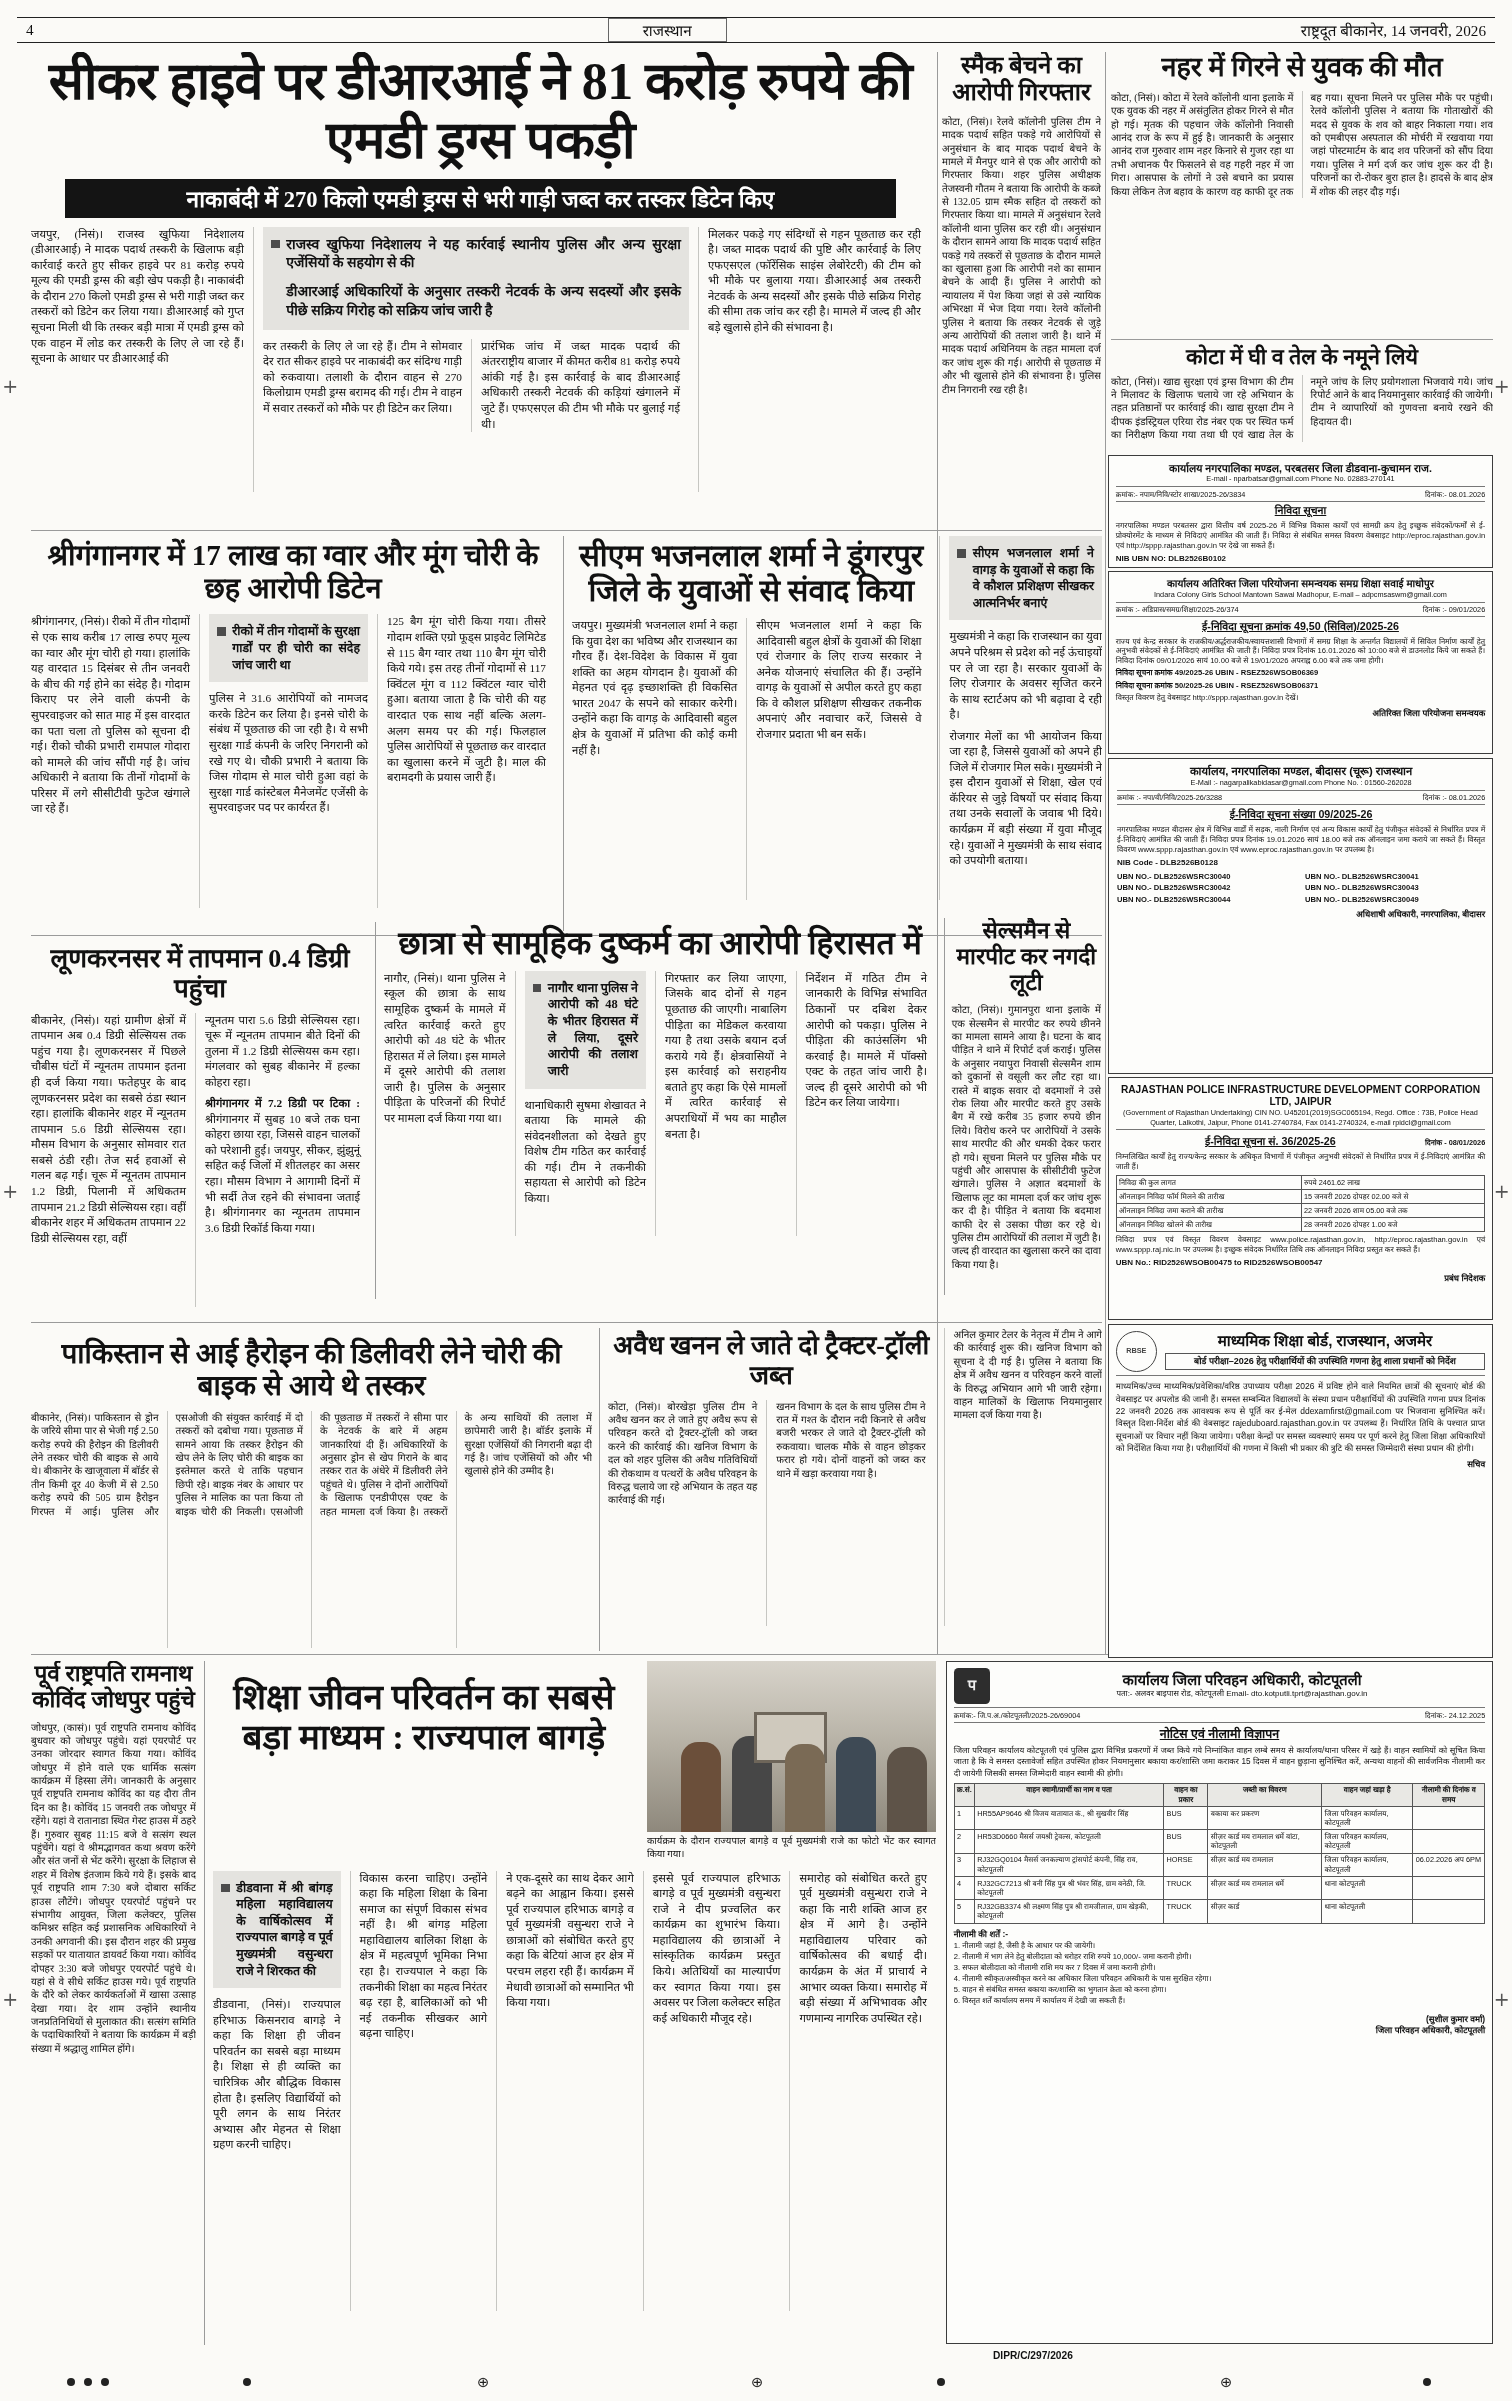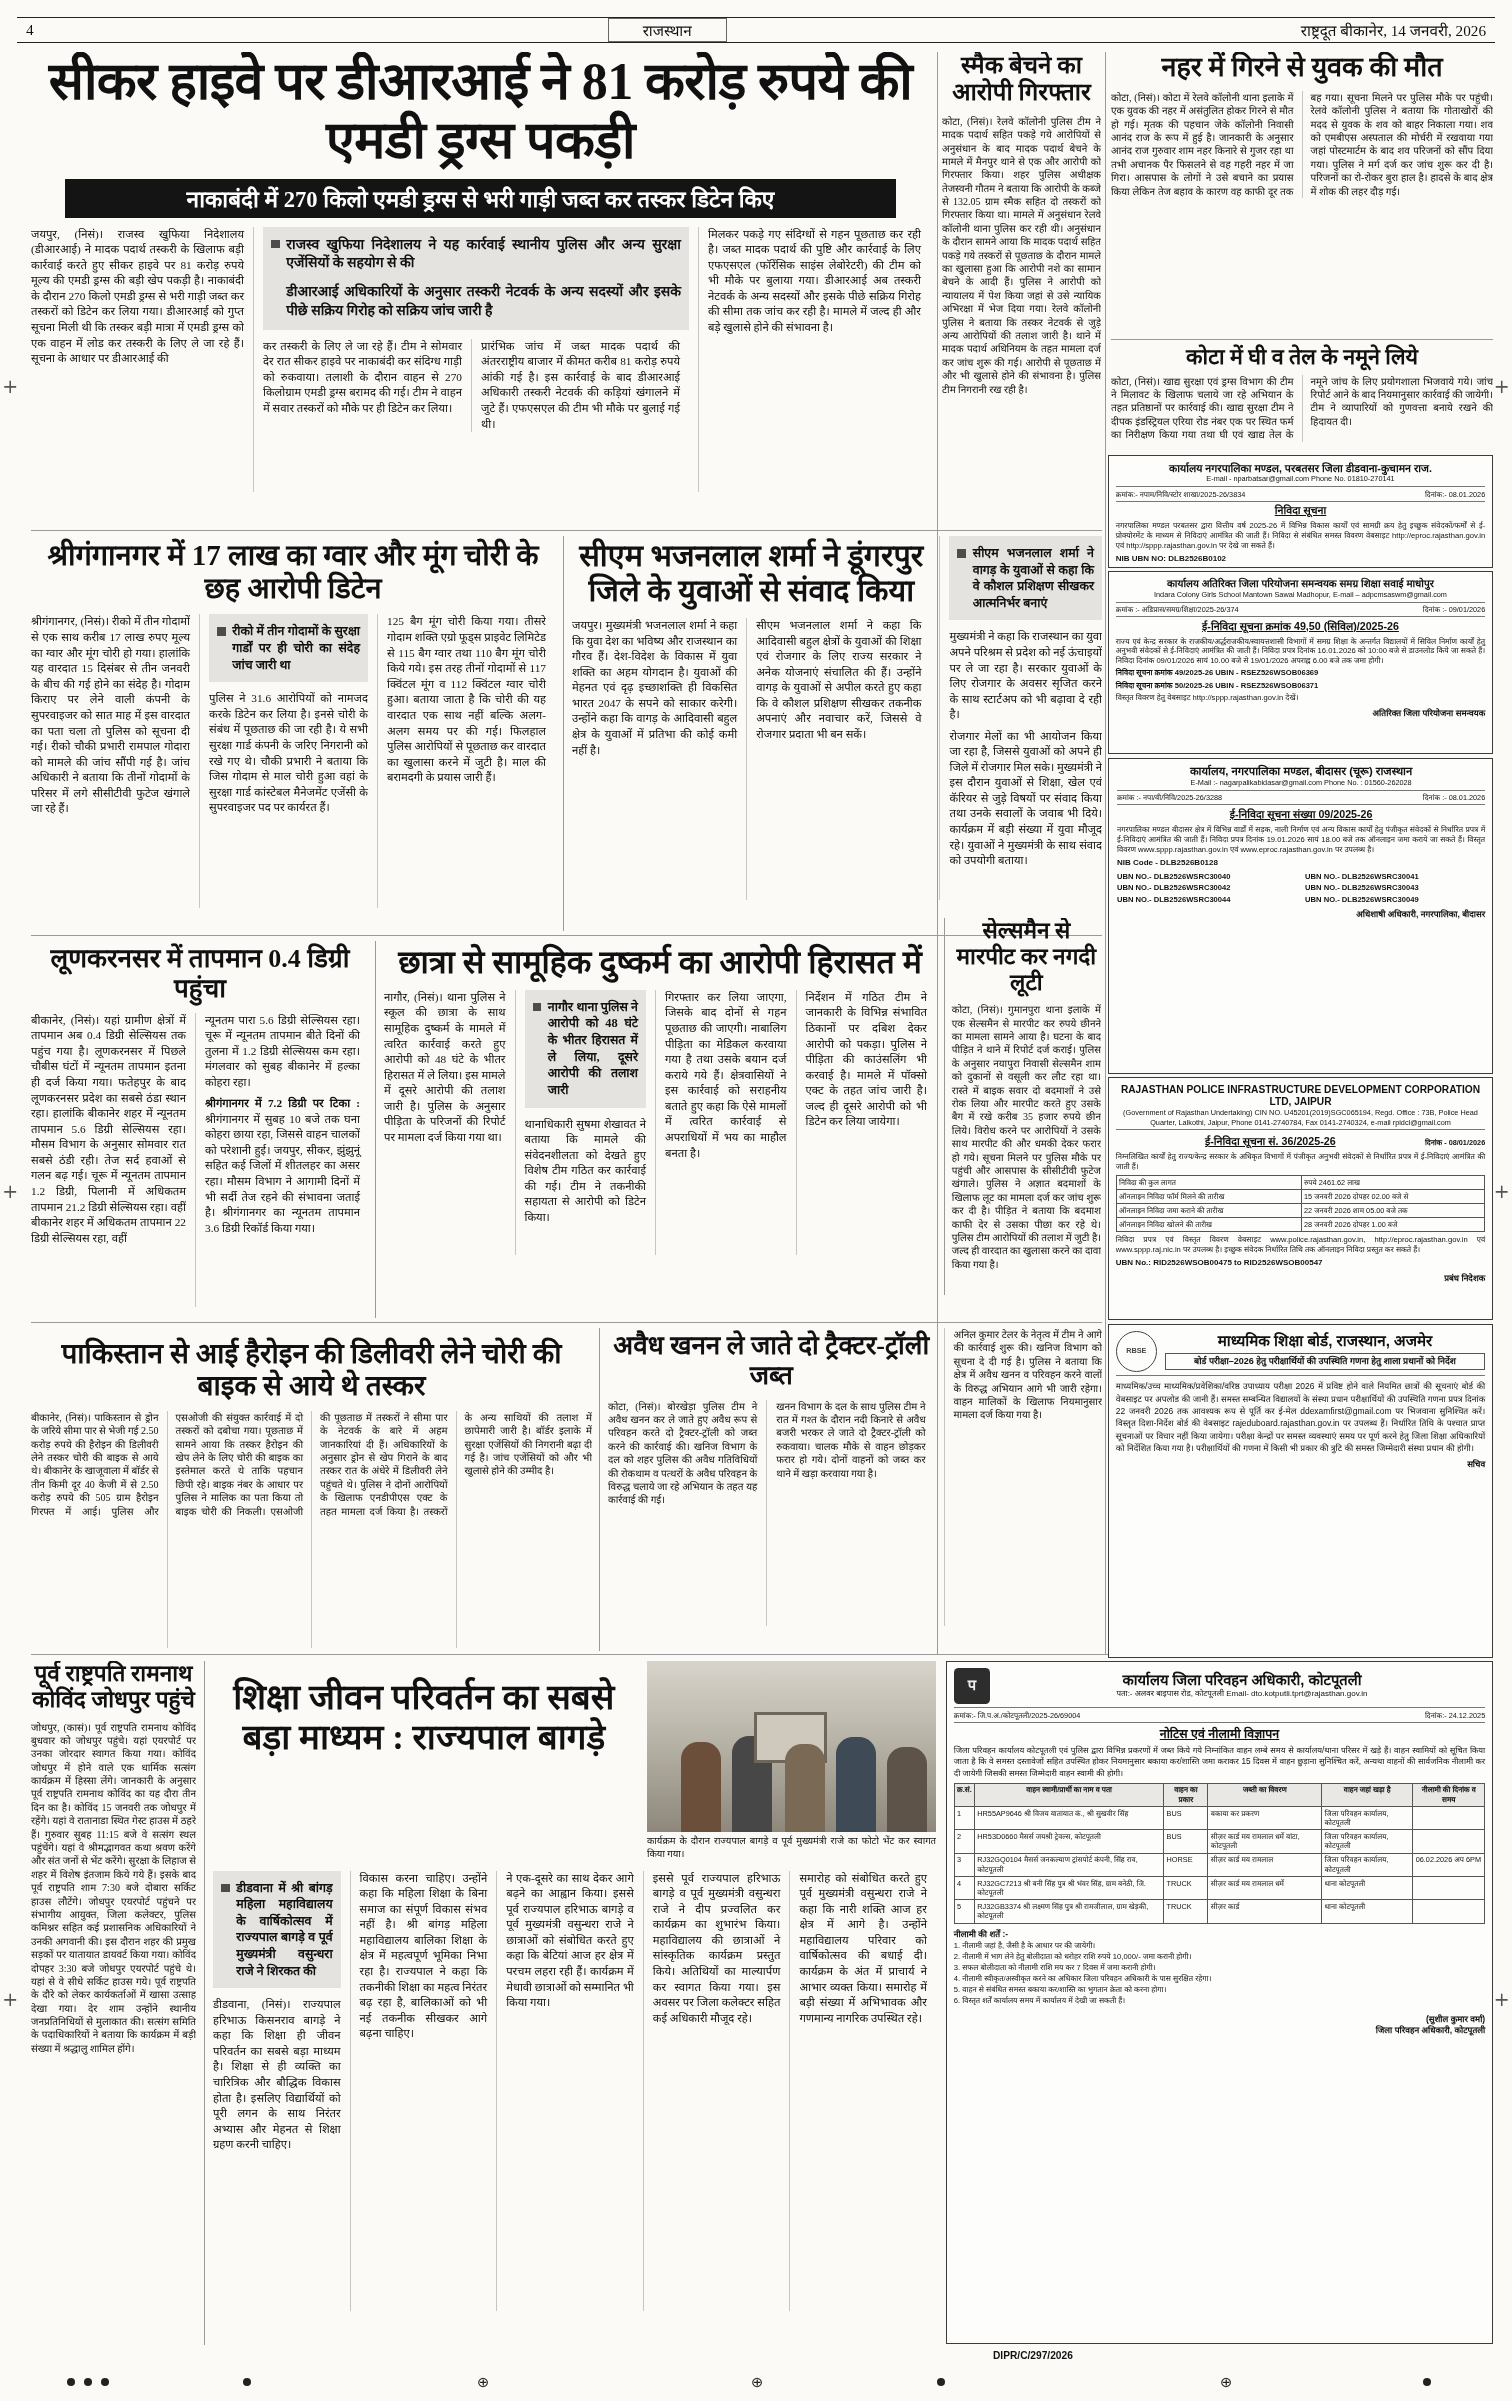--- a/index.html
+++ b/index.html
@@ -79,21 +79,21 @@
   #lead        { left:31px;  top:52px;   width:899px; height:451px; }
   #a-smack     { left:942px; top:52px;  width:159px;  height:451px; }
   #a-canal     { left:1111px; top:52px;  width:382px;  height:282px; }
   #a-ghee      { left:1111px; top:339px; width:382px;  height:112px; border-top:0.6px solid #9a9a9a; padding-top:4.5px; }
   #n-parbatsar { left:1108px; top:455px;  width:385px; height:113px; }
   #a-theft     { left:31px;  top:536px;  width:524px;  height:395px; }
   #a-cm        { left:563px; top:536px;  width:539px;  height:395px; border-left:0.6px solid #9a9a9a; padding-left:8px; }
   #n-sawai     { left:1108px; top:571px; width:385px; height:183px; }
   #n-bidasar   { left:1108px; top:758px; width:385px; height:316px;padding-left:8px; }
   #a-temp      { left:31px;  top:941px; width:338px;  height:377px; }
-  #a-crime     { left:375px; top:941px; width:561px;  height:377px; border-left:0.6px solid #9a9a9a; padding-left:8px; }
+  #a-crime     { left:375px; top:922px; width:561px;  height:377px; border-left:0.6px solid #9a9a9a; padding-left:8px; }
   #a-salesman  { left:944px; top:918px; width:157px; height:377px; border-left:0.6px solid #9a9a9a; padding-left:6.8px; }
   #n-rpidcl    { left:1108px; top:1077px; width:385px; height:243px; }
   #a-heroin    { left:31px;  top:1328px; width:561px;  height:323px; }
   #a-mining    { left:599px; top:1328px; width:503px; height:323px; border-left:0.6px solid #9a9a9a; padding-left:8px; }
   #n-board     { left:1108px; top:1324px; width:385px; height:334px; }
   #a-kovind    { left:31px;  top:1661px; width:165px;  height:684px; }
   #a-governor  { left:204px; top:1661px; width:732px; height:684px; border-left:0.6px solid #9a9a9a; padding-left:8px; }
   #n-kotputli  { left:946px; top:1661px; width:547px; height:683px; }
   #dipr        { left:949px; top:2350px;padding-left:44px; }
 </style>
@@ -147,21 +147,21 @@
     <div class="mc2 body-sm">कोटा, (निसं)। कोटा में रेलवे कॉलोनी थाना इलाके में एक युवक की नहर में असंतुलित होकर गिरने से मौत हो गई। मृतक की पहचान जेके कॉलोनी निवासी आनंद राज के रूप में हुई है। जानकारी के अनुसार आनंद राज गुरुवार शाम नहर किनारे से गुजर रहा था तभी अचानक पैर फिसलने से वह गहरी नहर में जा गिरा। आसपास के लोगों ने उसे बचाने का प्रयास किया लेकिन तेज बहाव के कारण वह काफी दूर तक बह गया। सूचना मिलने पर पुलिस मौके पर पहुंची। रेलवे कॉलोनी पुलिस ने बताया कि गोताखोरों की मदद से युवक के शव को बाहर निकाला गया। शव को एमबीएस अस्पताल की मोर्चरी में रखवाया गया जहां पोस्टमार्टम के बाद शव परिजनों को सौंप दिया गया। पुलिस ने मर्ग दर्ज कर जांच शुरू कर दी है। परिजनों का रो-रोकर बुरा हाल है। हादसे के बाद क्षेत्र में शोक की लहर दौड़ गई।</div>
   </div>
 
   <div id="a-ghee" class="blk">
     <h2 style="font-size:21.5px;margin-bottom:5.6px;">कोटा में घी व तेल के नमूने लिये</h2>
     <div class="mc2 body-sm">कोटा, (निसं)। खाद्य सुरक्षा एवं ड्रग्स विभाग की टीम ने मिलावट के खिलाफ चलाये जा रहे अभियान के तहत प्रतिष्ठानों पर कार्रवाई की। खाद्य सुरक्षा टीम ने दीपक इंडस्ट्रियल एरिया रोड नंबर एक पर स्थित फर्म का निरीक्षण किया गया तथा घी एवं खाद्य तेल के नमूने जांच के लिए प्रयोगशाला भिजवाये गये। जांच रिपोर्ट आने के बाद नियमानुसार कार्रवाई की जायेगी। टीम ने व्यापारियों को गुणवत्ता बनाये रखने की हिदायत दी।</div>
   </div>
 
   <div id="n-parbatsar" class="notice">
     <div class="n-title" style="font-size:10.7px;">कार्यालय नगरपालिका मण्डल, परबतसर जिला डीडवाना-कुचामन राज.</div>
-    <div class="n-sub">E-mail - nparbatsar@gmail.com        Phone No. 01810-270141</div>
+    <div class="n-sub">E-mail - nparbatsar@gmail.com        Phone No. 02883-270141</div>
     <div class="n-meta">
       <span>क्रमांक:- नपाम/निवि/स्टोर शाखा/2025-26/3834</span>
       <span>दिनांक:- 08.01.2026</span>
     </div>
     <div class="n-head">निविदा सूचना</div>
     <div class="n-body">नगरपालिका मण्डल परबतसर द्वारा वित्तीय वर्ष 2025-26 में विभिन्न विकास कार्यों एवं सामग्री क्रय हेतु इच्छुक संवेदकों/फर्मों से ई-प्रोक्योरमेंट के माध्यम से निविदाएं आमंत्रित की जाती हैं। निविदा से संबंधित समस्त विवरण वेबसाइट http://eproc.rajasthan.gov.in एवं http://sppp.rajasthan.gov.in पर देखे जा सकते हैं।</div>
     <div class="n-ubn">NIB UBN NO: DLB2526B0102</div>
     <div class="n-ubn">UBN NO : DLB2526GSOB29982</div>
 
   </div>

